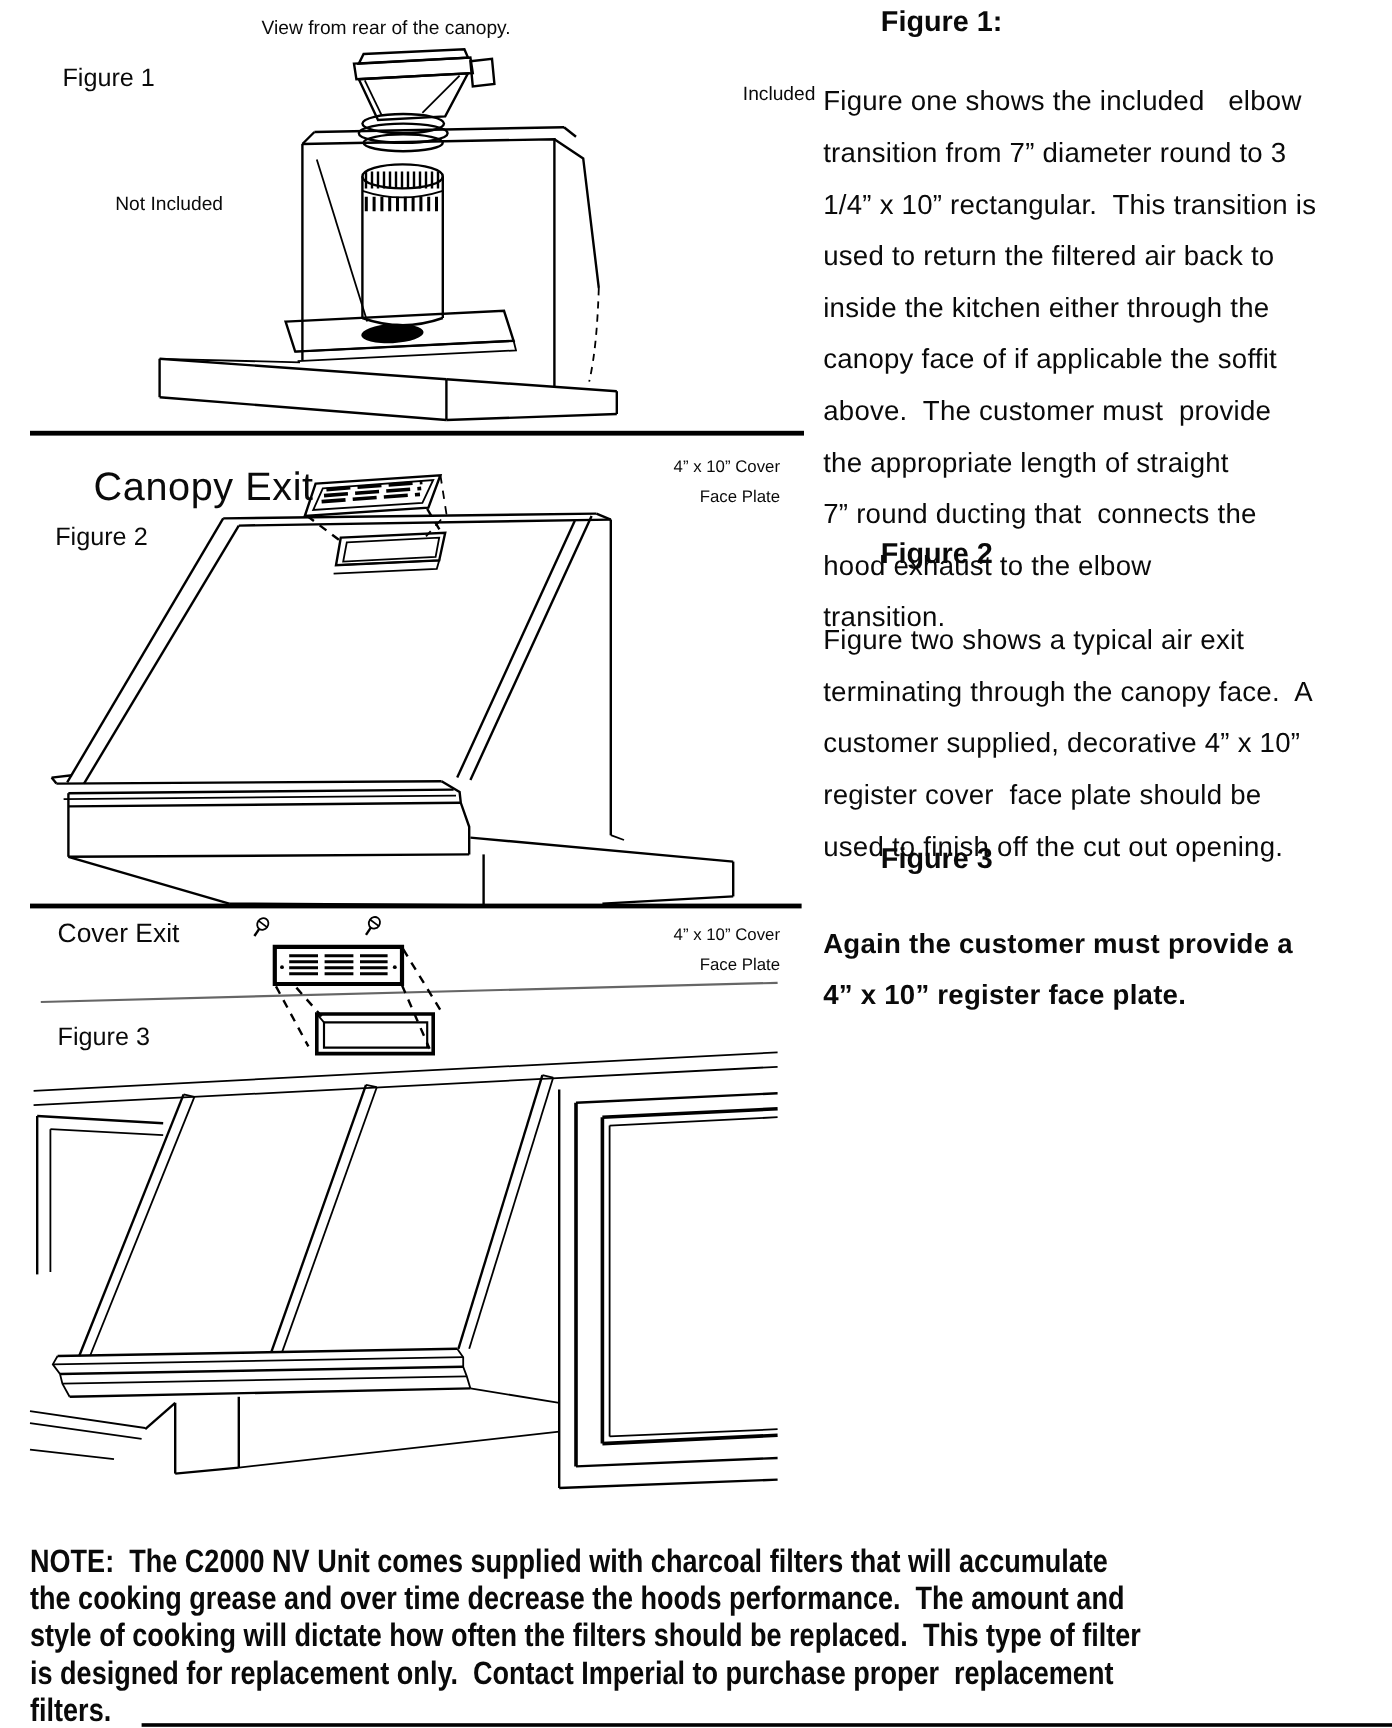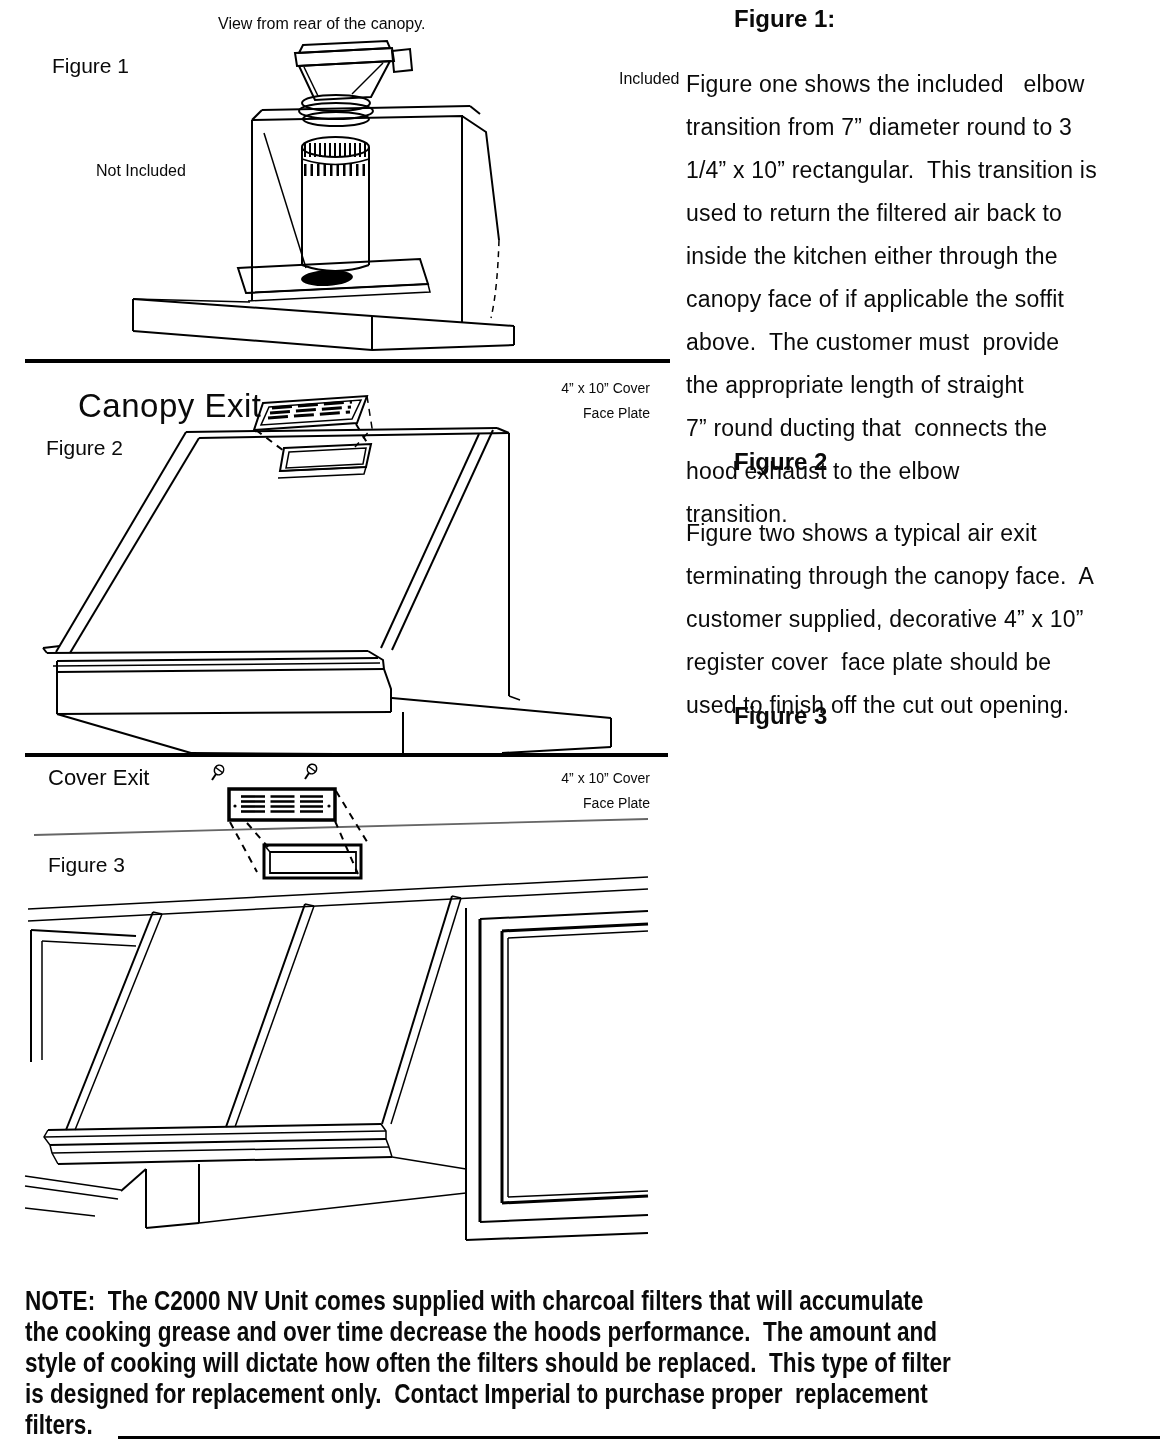--- a/index.html
+++ b/index.html
@@ -252,20 +252,22 @@
 
   <div class="abs rc-h" style="left:686px;top:448px;">Figure 2</div>
   <div class="abs rc-p pre" style="left:686px;top:512px;">Figure two shows a typical air exit
 terminating through the canopy face.  A
 customer supplied, decorative 4” x 10”
 register cover  face plate should be
 used to finish off the cut out opening.</div>
 
   <div class="abs rc-h" style="left:686px;top:702px;">Figure 3</div>
   <div class="abs" style="left:686px;top:765px;">
+    <div class="rc-p pre" style="font-weight:bold;">Again the customer must provide a
+4” x 10” register face plate.</div>
   </div>
 
   <div class="abs note pre" style="left:25px;top:1286px;">NOTE:  The C2000 NV Unit comes supplied with charcoal filters that will accumulate
 the cooking grease and over time decrease the hoods performance.  The amount and
 style of cooking will dictate how often the filters should be replaced.  This type of filter
 is designed for replacement only.  Contact Imperial to purchase proper  replacement
 filters.</div>
 
   <div class="divider" style="left:118px;top:1436px;width:1042px;height:3px;"></div>
 

